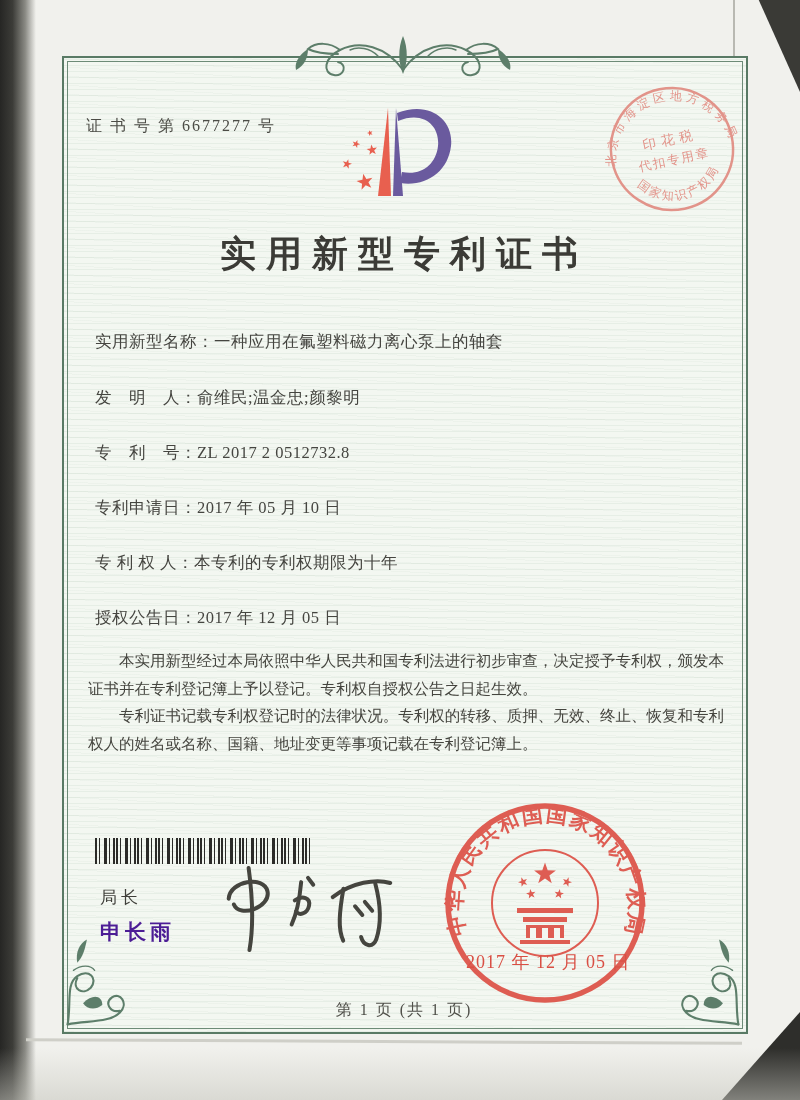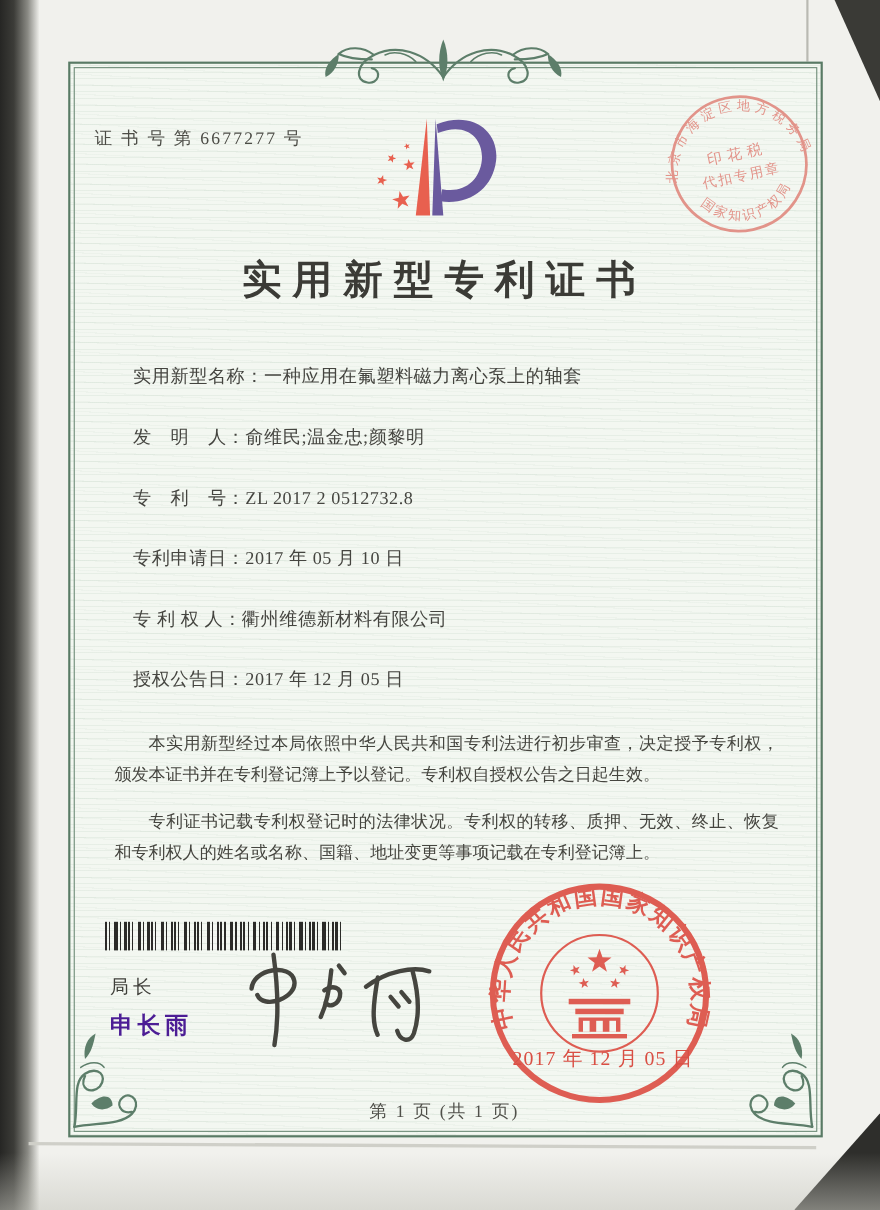--- a/index.html
+++ b/index.html
@@ -28,25 +28,25 @@
       repeating-linear-gradient(0deg, rgba(118,158,128,.10) 0 1px, rgba(118,158,128,0) 1px 6px),
       repeating-linear-gradient(3deg, rgba(118,158,128,.05) 0 1px, rgba(118,158,128,0) 1px 9px),
       #f3f7f1;
   }
   .frame::before{content:"";position:absolute;inset:3px;border:1px solid #6d8b77;pointer-events:none;}
   .ornament{color:#5d7e6a;}
   
   .cert-no{left:86px;top:116px;font-size:16px;letter-spacing:2px;color:#4c4c46;}
   .title{left:63px;top:230px;width:682px;text-align:center;
     font-size:36px;font-weight:bold;letter-spacing:10px;color:#3b3b36;}
-  .field{left:95px;width:600px;font-size:16.5px;color:#454540;letter-spacing:.5px;white-space:nowrap;margin-left:26px;}
+  .field{left:95px;width:600px;font-size:16.5px;color:#454540;letter-spacing:.5px;white-space:nowrap;}
   .f0{top:331px}.f1{top:387px}.f2{top:442px}.f3{top:497px}.f4{top:552px}.f5{top:607px}
   .paras{left:88px;top:647px;width:636px;font-size:15.5px;line-height:1.78;
     text-align:justify;color:#45453f;}
-  .paras p{margin:16px;text-indent:2em;}
+  .paras p{margin:0;text-indent:2em;}
   .barcode{left:95px;top:838px;width:216px;height:26px;
     background:repeating-linear-gradient(90deg,
       #2b2b28 0 2px,rgba(0,0,0,0) 2px 4px,
       #2b2b28 4px 5px,rgba(0,0,0,0) 5px 9px,
       #2b2b28 9px 12px,rgba(0,0,0,0) 12px 14px,
       #2b2b28 14px 15px,rgba(0,0,0,0) 15px 18px,
       #2b2b28 18px 20px,rgba(0,0,0,0) 20px 21px);}
   .signer-title{left:100px;top:886px;font-size:17px;letter-spacing:4px;color:#3f3f3a;
     font-family:"Liberation Sans","DejaVu Sans",sans-serif;}
   .signer-name{left:100px;top:918px;font-size:21px;letter-spacing:4px;color:#4c1d95;
@@ -121,21 +121,21 @@
     <path d="M67,11 C100,-2 124,18 121,44 C118,70 96,85 70,81 L72,70 C92,74 106,62 108,44 C110,24 94,8 68,19 Z"></path>
   </g>
 </svg>
 
 <div class="abs title">实用新型专利证书</div>
 
 <div class="abs field f0"><span>实用新型名称：</span><span>一种应用在氟塑料磁力离心泵上的轴套</span></div>
 <div class="abs field f1"><span>发　明　人：</span><span>俞维民;温金忠;颜黎明</span></div>
 <div class="abs field f2"><span>专　利　号：</span><span>ZL 2017 2 0512732.8</span></div>
 <div class="abs field f3"><span>专利申请日：</span><span>2017 年 05 月 10 日</span></div>
-<div class="abs field f4"><span>专 利 权 人：</span><span>衢州维德新材料有限公司</span></div>
+<div class="abs field f4"><span>专 利 权 人：</span><span>本专利的专利权期限为十年</span></div>
 <div class="abs field f5"><span>授权公告日：</span><span>2017 年 12 月 05 日</span></div>
 
 <div class="abs paras">
   <p>本实用新型经过本局依照中华人民共和国专利法进行初步审查，决定授予专利权，颁发本证书并在专利登记簿上予以登记。专利权自授权公告之日起生效。</p>
   <p>专利证书记载专利权登记时的法律状况。专利权的转移、质押、无效、终止、恢复和专利权人的姓名或名称、国籍、地址变更等事项记载在专利登记簿上。</p>
 </div>
 
 <div class="abs barcode"></div>
 
 <div class="abs signer-title">局长</div>

